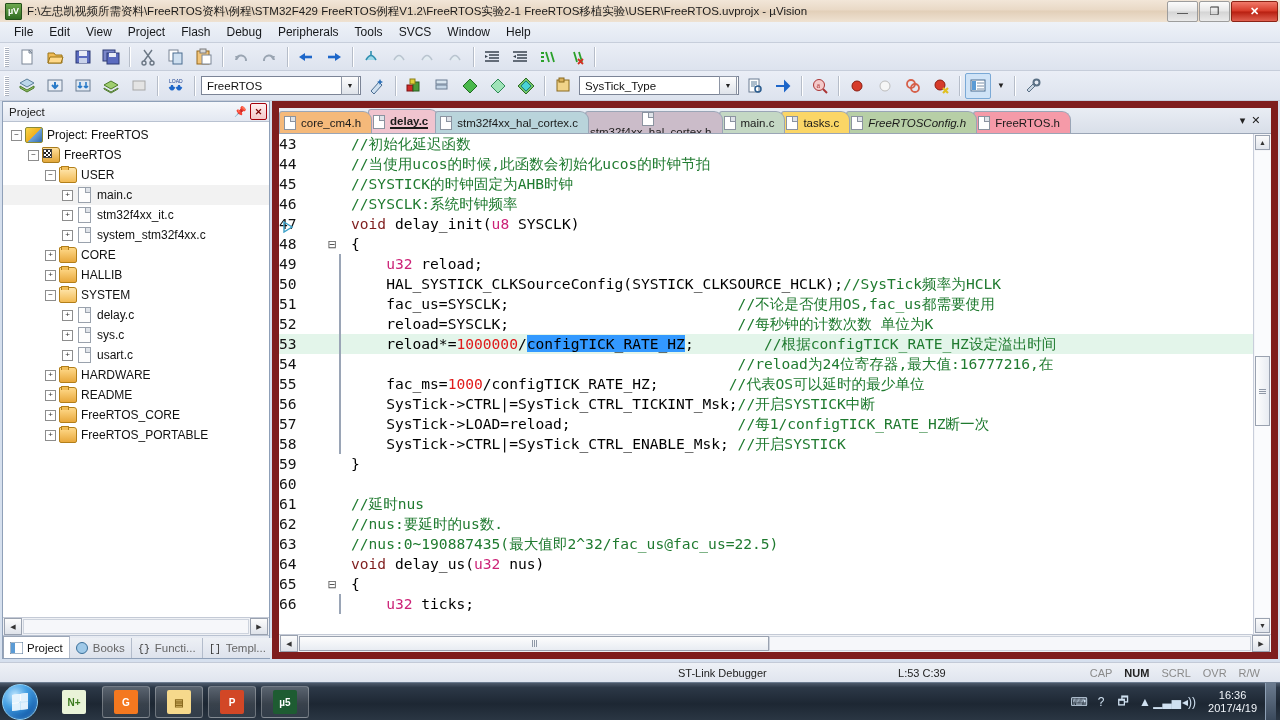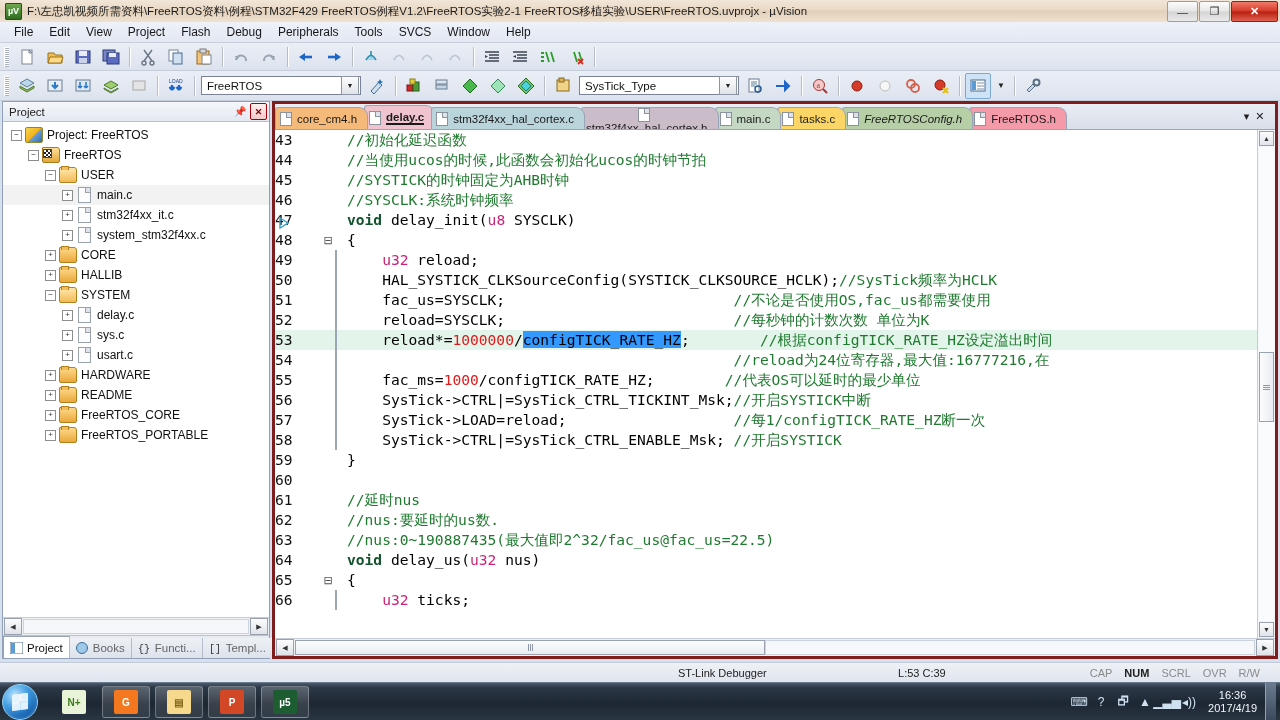--- a/index.html
+++ b/index.html
@@ -171,21 +171,21 @@
   }
   .pp-tab.active{
     background:#fff;color:#111;font-weight:normal;border-top:1px solid #9aa5b6;
     border-left:1px solid #9aa5b6;height:21px;
   }
   .pp-tab .tico{width:13px;height:12px;margin-right:4px;flex:0 0 auto;}
 
   
   .editor{
     position:absolute;left:272px;top:101px;width:1006px;height:558px;
-    background:#fff;border:3px solid #7f1d1d;box-sizing:border-box;
+    background:#fff;border:7px solid #7f1d1d;box-sizing:border-box;
     display:flex;flex-direction:column;
   }
   .etabs{
     height:25px;flex:0 0 auto;display:flex;align-items:flex-end;
     background:linear-gradient(to bottom,#e9edf4,#d9dfe9);
     border-bottom:1px solid #9aa5b6;overflow:hidden;position:relative;
   }
   .etab{
     height:21px;display:flex;align-items:center;padding:0 10px 0 4px;
     font-size:11.5px;color:#1a1a1a;white-space:nowrap;
@@ -220,21 +220,21 @@
     width:46px;flex:0 0 auto;text-align:left;padding-right:6px;
     color:#111;box-sizing:border-box;
   }
   .fold{
     width:14px;flex:0 0 auto;text-align:center;color:#555;font-size:11px;
     font-family:"Liberation Sans",sans-serif;
   }
   .bar{width:2px;flex:0 0 auto;height:20px;background:#9aa5b6;margin-right:10px;}
   .bar.off{background:transparent;}
   .ctext2{flex:1 1 auto;white-space:pre;}
-  .kw{color:#14532d;font-weight:bold;}
+  .kw{color:#7f1d1d;}
   .ty{color:#cc2277;}
   .num{color:#e01b1b;}
   .cm{color:#1f7a2f;}
   .sel{background:#3399ff;color:#000;}
   .cursor-run{
     position:absolute;left:3px;width:12px;height:12px;
   }
   .vscroll{
     width:17px;flex:0 0 auto;background:#f4f5f8;border-left:1px solid #c8cedb;
     display:flex;flex-direction:column;align-items:center;

